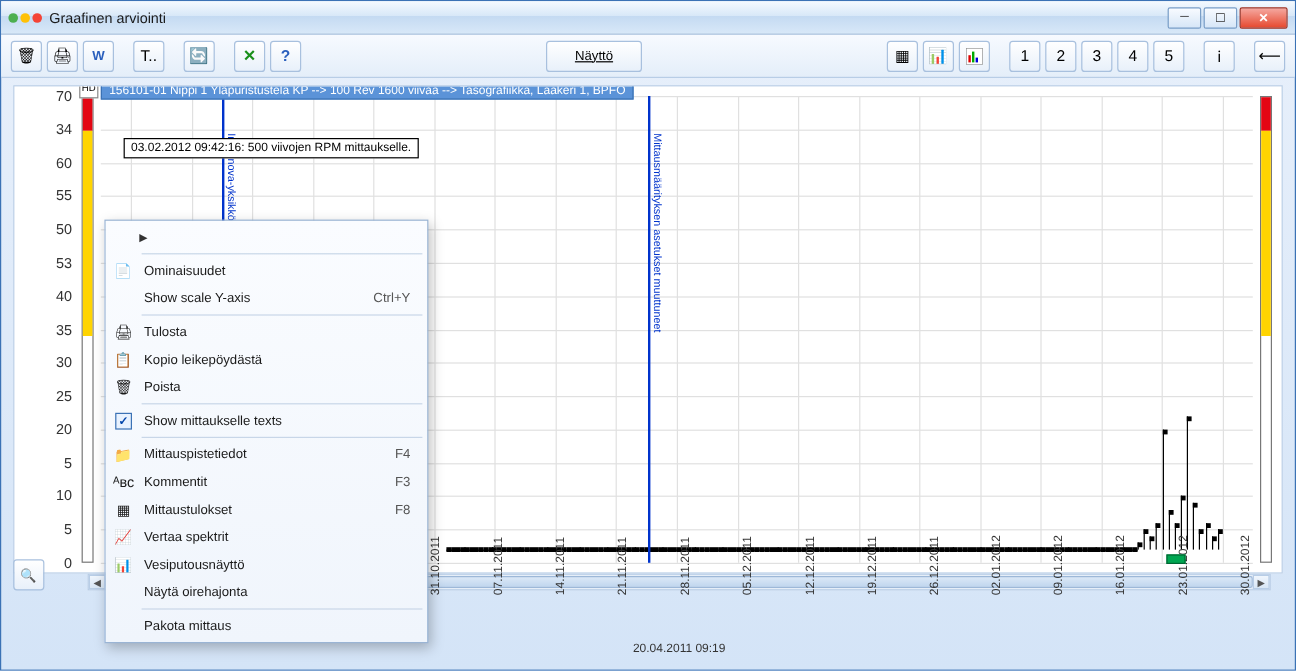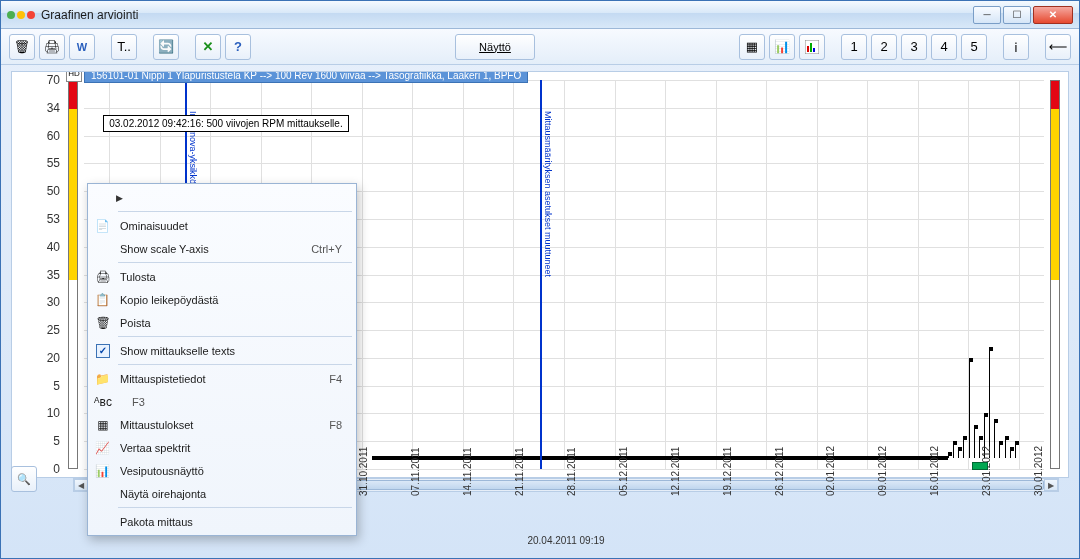--- a/index.html
+++ b/index.html
@@ -464,20 +464,21 @@
           <div class="ctxlabel">Show mittaukselle texts</div>
         </div>
         <div class="ctxsep"></div>
         <div class="ctxitem">
           <div class="ctxicon">📁</div>
           <div class="ctxlabel">Mittauspistetiedot</div>
           <div class="ctxshort">F4</div>
         </div>
         <div class="ctxitem">
           <div class="ctxicon">ᴬʙᴄ</div>
+          <div class="ctxlabel">Kommentit</div>
           <div class="ctxshort">F3</div>
         </div>
         <div class="ctxitem">
           <div class="ctxicon">▦</div>
           <div class="ctxlabel">Mittaustulokset</div>
           <div class="ctxshort">F8</div>
         </div>
         <div class="ctxitem">
           <div class="ctxicon">📈</div>
           <div class="ctxlabel">Vertaa spektrit</div>

